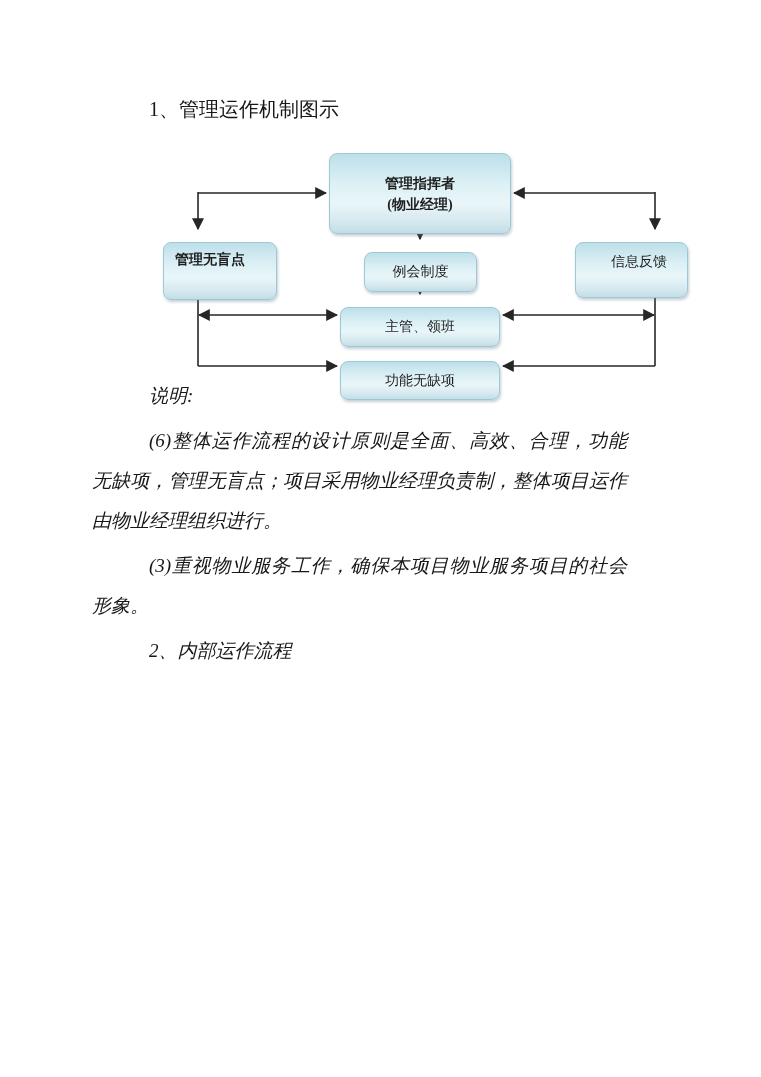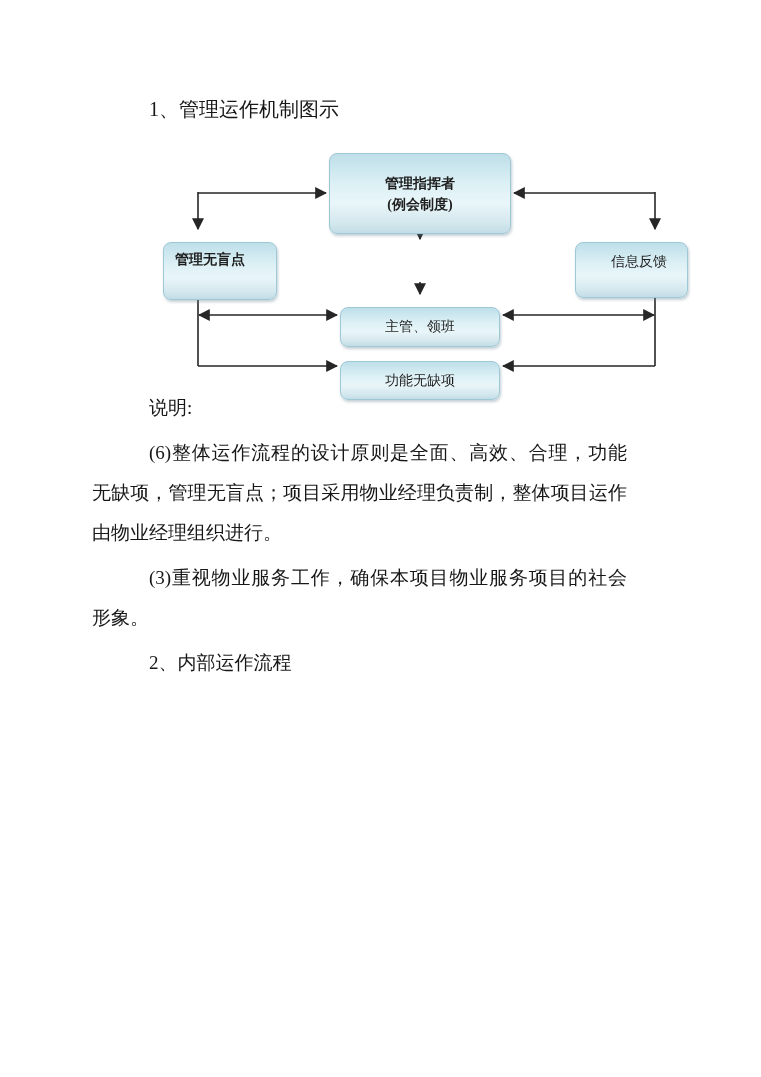--- a/index.html
+++ b/index.html
@@ -21,22 +21,23 @@
     position: absolute;
     left: 149px;
     top: 94px;
     font-size: 20px;
     line-height: 30px;
     white-space: nowrap;
   }
   .body-text {
     position: absolute;
     left: 92px;
-    top: 388px;
+    top: 376px;
     width: 535px;
+    font-style: italic;
   }
   .body-text p {
     font-size: 19px;
     line-height: 40px;
     text-align: justify;
     text-indent: 57px;
     margin: 0;
   }
   .body-text p + p { margin-top: 5px; }
 
@@ -134,31 +135,34 @@
       <line x1="199" y1="175" x2="337" y2="175" marker-start="url(#arrow)" marker-end="url(#arrow)"></line>
       <line x1="198" y1="226" x2="337" y2="226" marker-end="url(#arrow)"></line>
 
       <line x1="655" y1="148" x2="655" y2="226"></line>
       <line x1="654" y1="175" x2="503" y2="175" marker-start="url(#arrow)" marker-end="url(#arrow)"></line>
       <line x1="655" y1="226" x2="503" y2="226" marker-end="url(#arrow)"></line>
     </svg>
 
     <div class="fbox centered box-commander">
       <div>管理指挥者</div>
-      <div>(例会制度)</div>
+      <div>(物业经理)</div>
     </div>
 
     <div class="fbox box-supervision">
       <span>管理无盲点</span>
     </div>
 
     <div class="fbox box-feedback">
       <span>信息反馈</span>
     </div>
 
+    <div class="fbox centered box-meeting">
+      <span>例会制度</span>
+    </div>
 
     <div class="fbox centered box-foreman">
       <span>主管、领班</span>
     </div>
 
     <div class="fbox centered box-staff">
       <span>功能无缺项</span>
     </div>
 
   </div>

